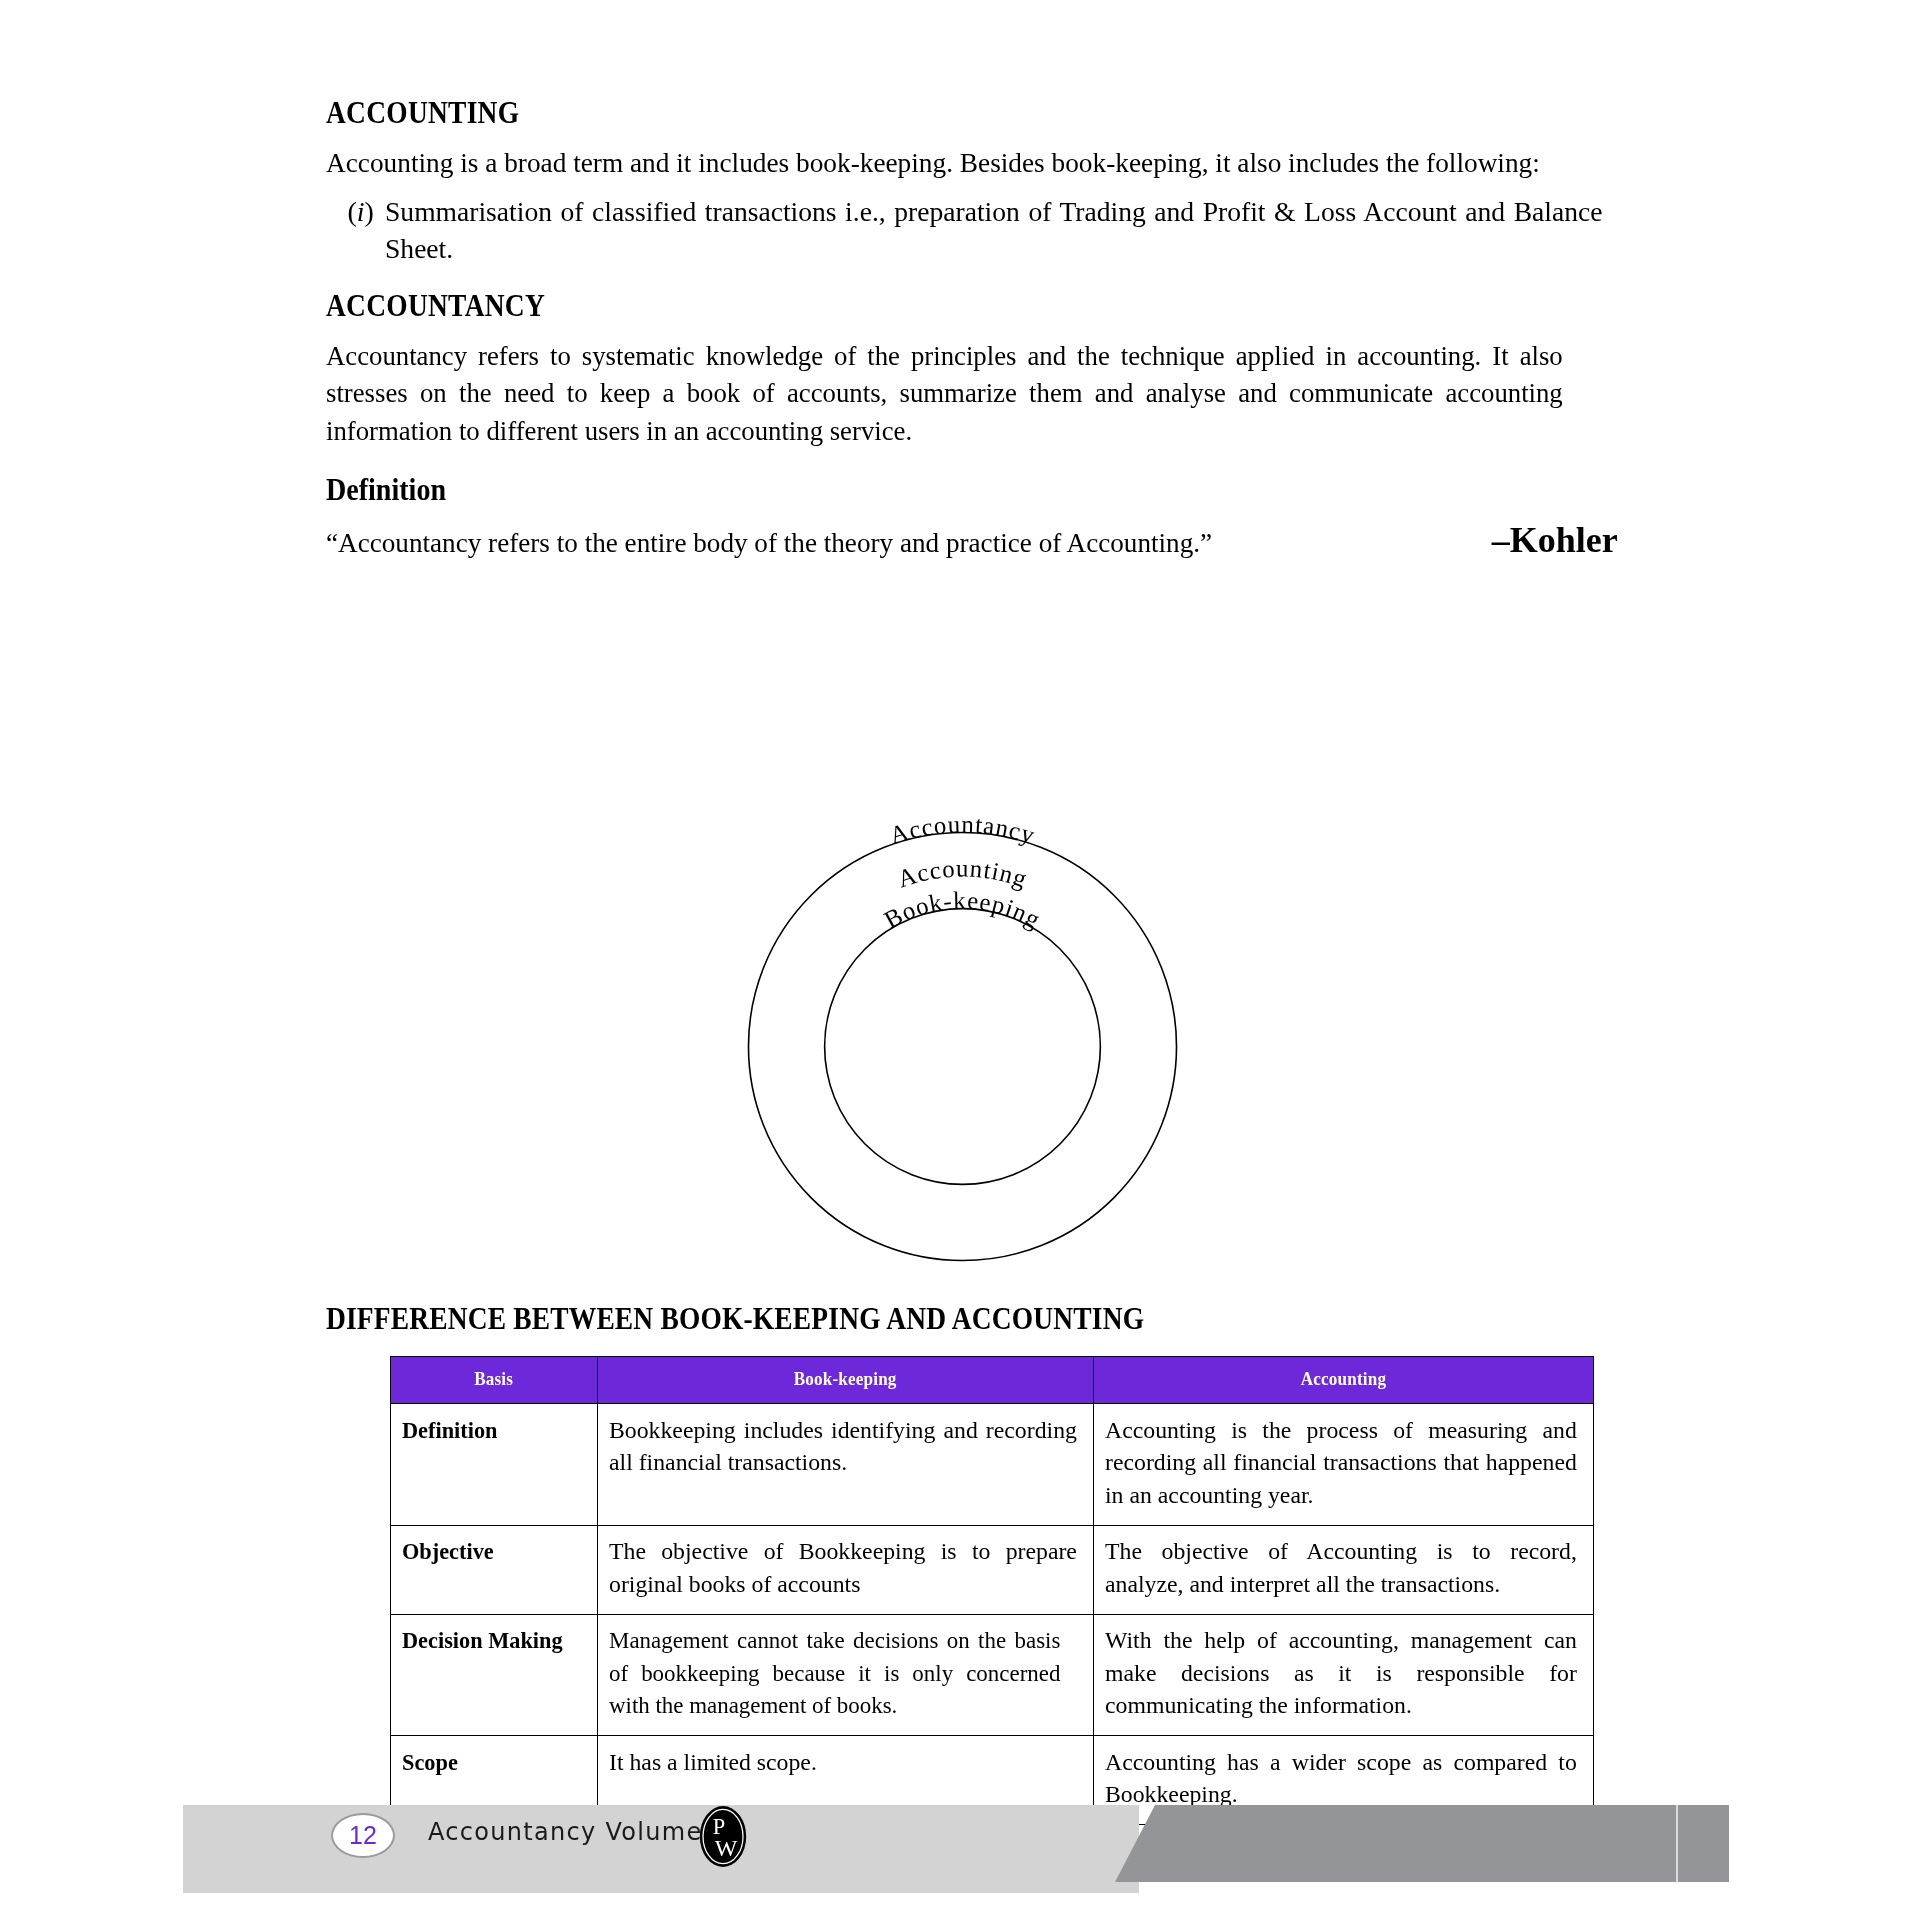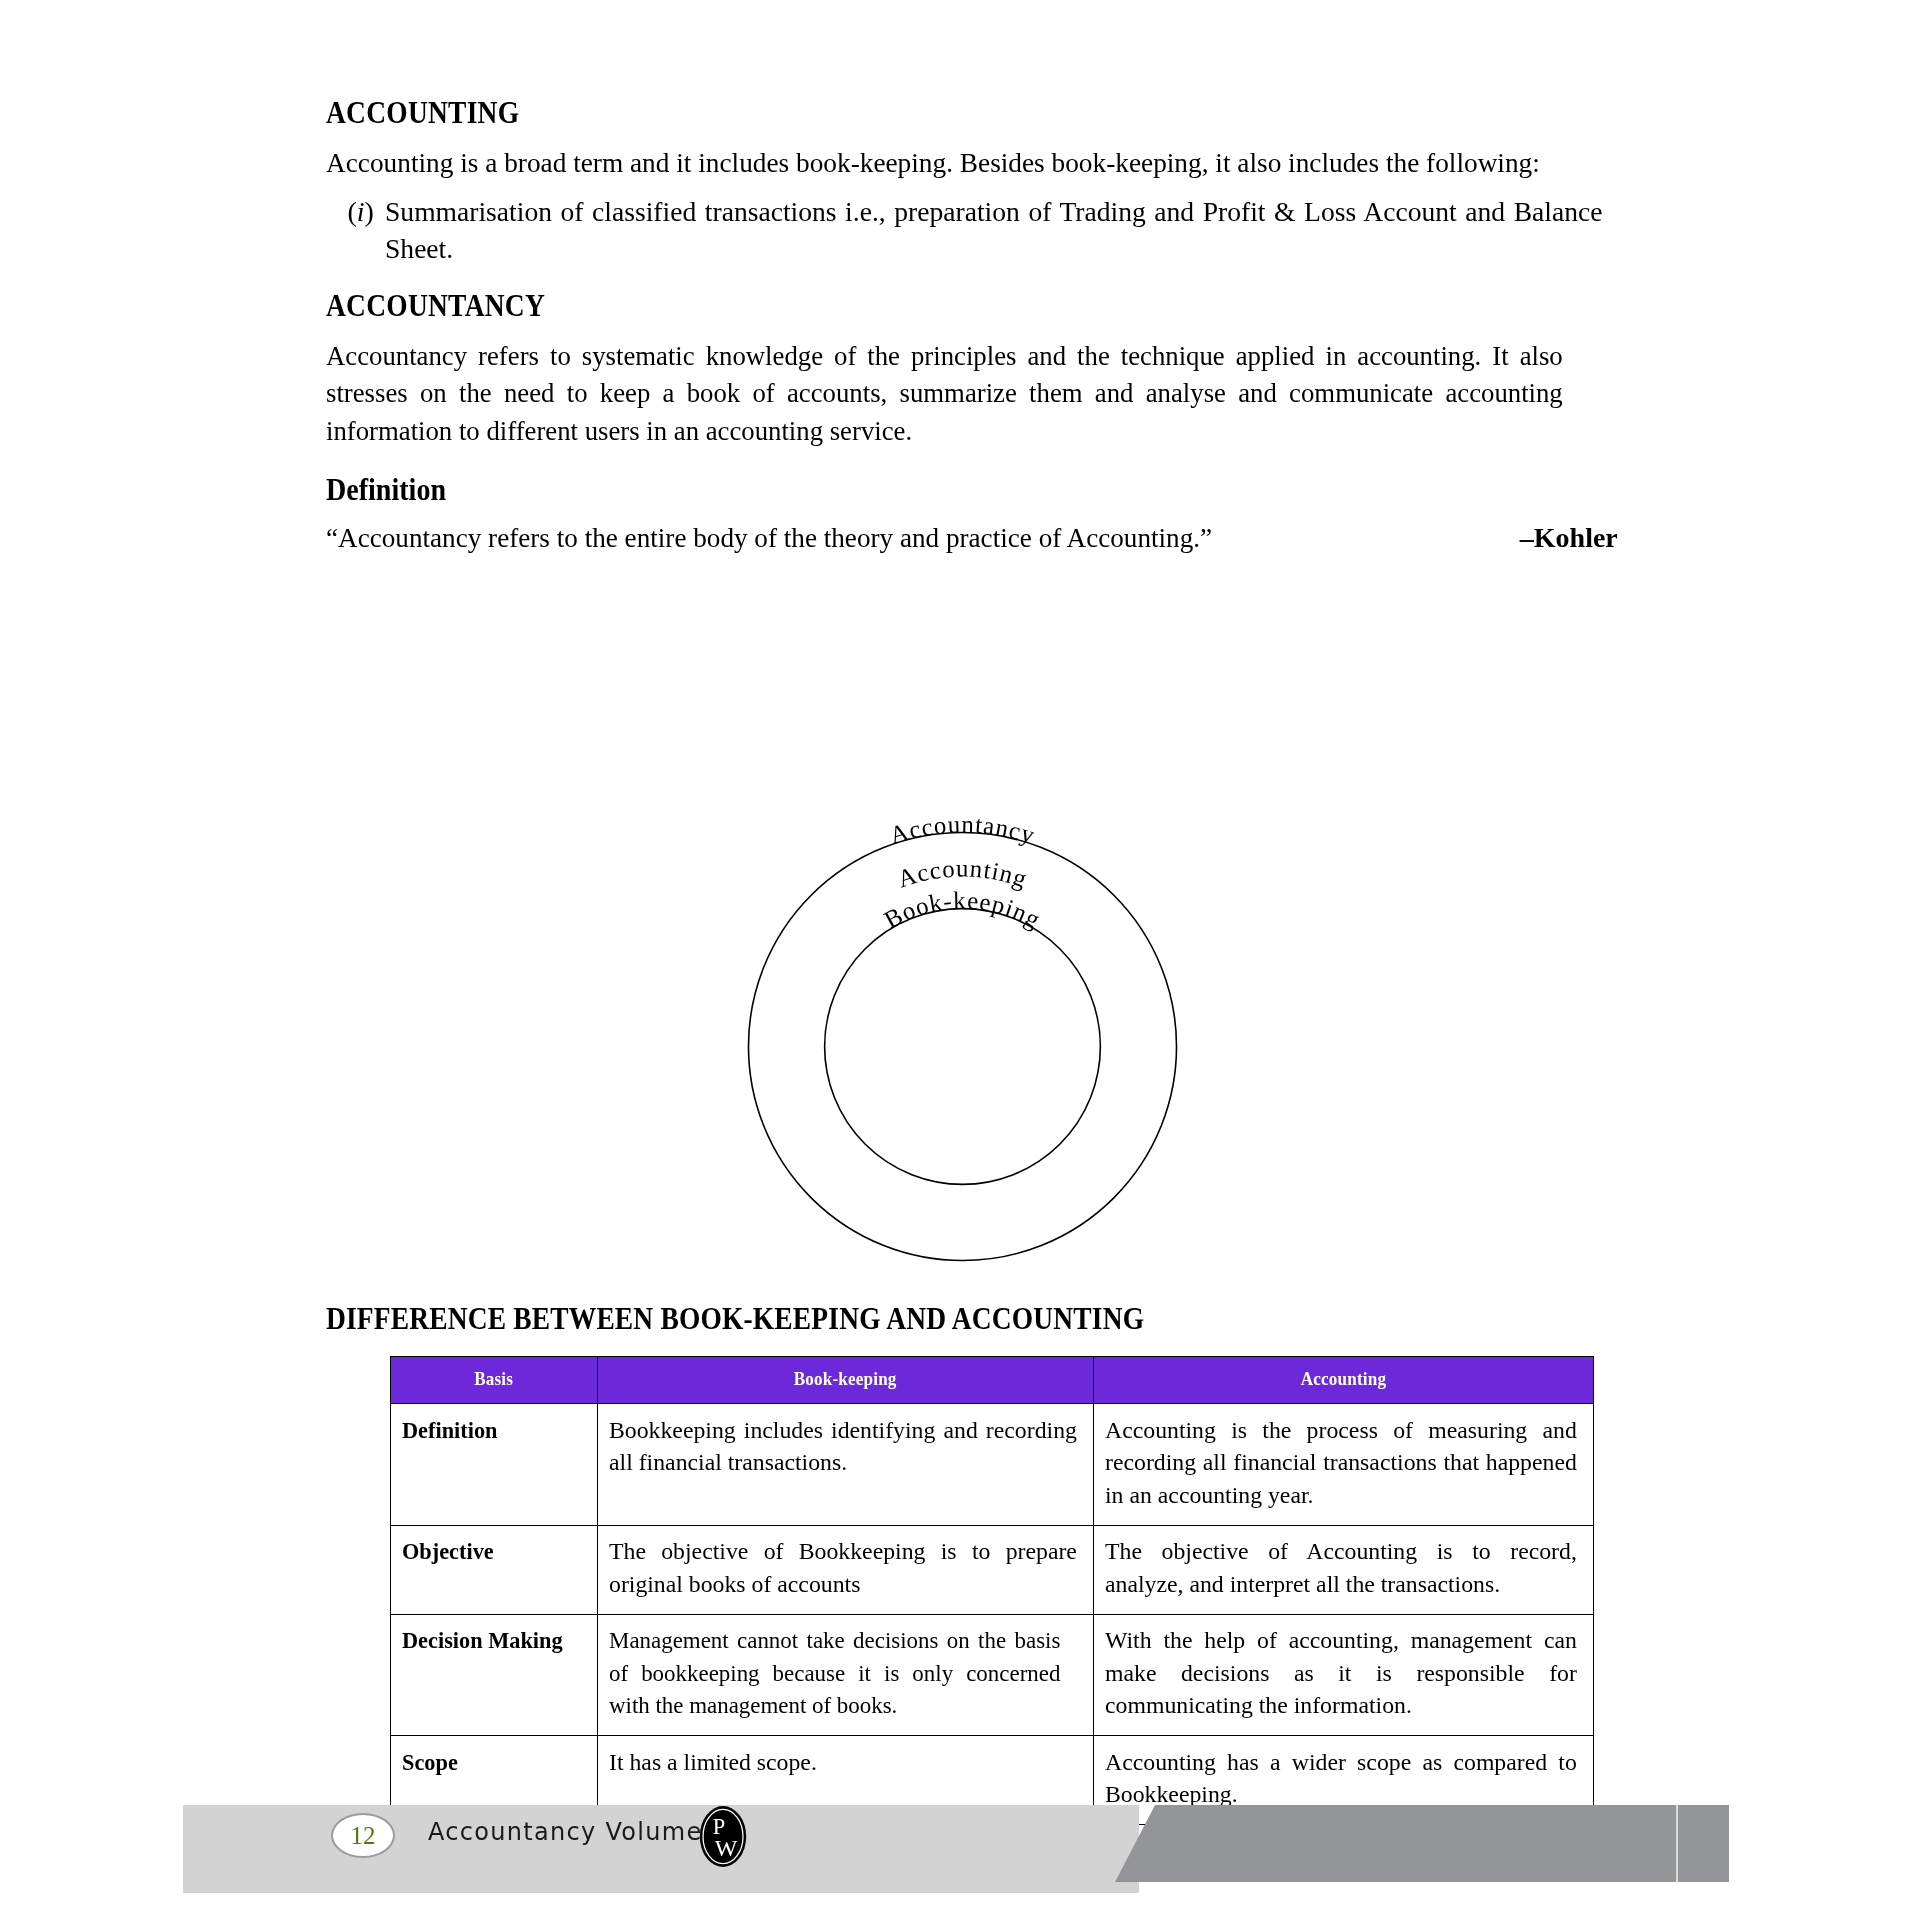--- a/index.html
+++ b/index.html
@@ -95,21 +95,21 @@
     justify-content: space-between;
     margin-top: 3.2px;
   }
   .quote-text {
     font-size: 28px;
     line-height: 1.34;
     transform: scaleX(0.97);
     transform-origin: left center;
   }
   .quote-attrib {
-    font-size: 28px;
+    font-size: 36px;
     font-weight: bold;
     white-space: nowrap;
     padding-right: 3.2px;
   }
 
   
   .diagram {
     position: absolute;
     left: 706px;
     top: 790px;
@@ -225,23 +225,23 @@
     left: 331px;
     top: 1813px;
     width: 64px;
     height: 45px;
     border: 2.4px solid #9a9b9e;
     border-radius: 50%;
     background: #ffffff;
     display: flex;
     align-items: center;
     justify-content: center;
-    font-family: Liberation Serif, serif;
+    font-family: Liberation Sans, sans-serif;
     font-size: 25px;
-    color: #4d7c0f;
+    color: #6d28d9;
     box-sizing: border-box;
   }
   .footer-label {
     position: absolute;
     left: 428px;
     top: 1818px;
     font-family: "DejaVu Sans", sans-serif;
     font-size: 24px;
     letter-spacing: 1.3px;
     color: #1a1a1a;

